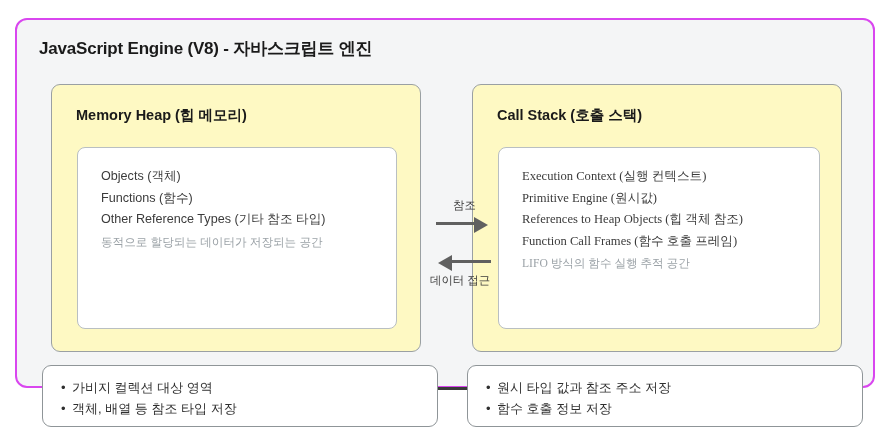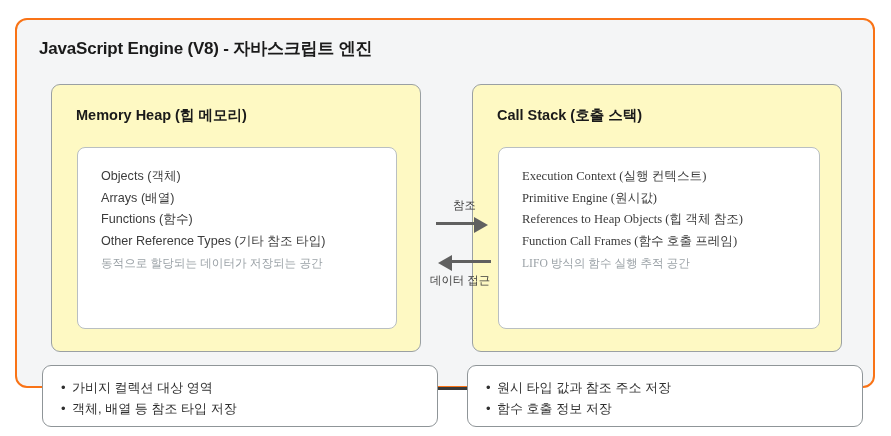--- a/index.html
+++ b/index.html
@@ -18,21 +18,21 @@
 
   
   #engine-container {
     position: absolute;
     left: 15px;
     top: 18px;
     width: 860px;
     height: 370px;
     box-sizing: border-box;
     background: #f4f5f6;
-    border: 2px solid #f97316;
+    border: 2px solid #d946ef;
     border-radius: 12px;
   }
 
   #engine-title {
     position: absolute;
     left: 22px;
     top: 17px;
     font-size: 17px;
     font-weight: bold;
     color: #1a1a1a;
@@ -174,21 +174,20 @@
 
 <div id="engine-container">
 
   <div id="engine-title">JavaScript Engine (V8) - 자바스크립트 엔진</div>
 
   <div class="panel" id="panel-memory-heap">
     <div class="panel-title">Memory Heap (힙 메모리)</div>
     <div class="inner-box">
       <ul class="item-list">
         <li>Objects (객체)</li>
-        <li>Arrays (배열)</li>
         <li>Functions (함수)</li>
         <li>Other Reference Types (기타 참조 타입)</li>
       </ul>
       <div class="inner-note">동적으로 할당되는 데이터가 저장되는 공간</div>
     </div>
   </div>
 
   <div class="panel" id="panel-call-stack">
     <div class="panel-title">Call Stack (호출 스택)</div>
     <div class="inner-box">

